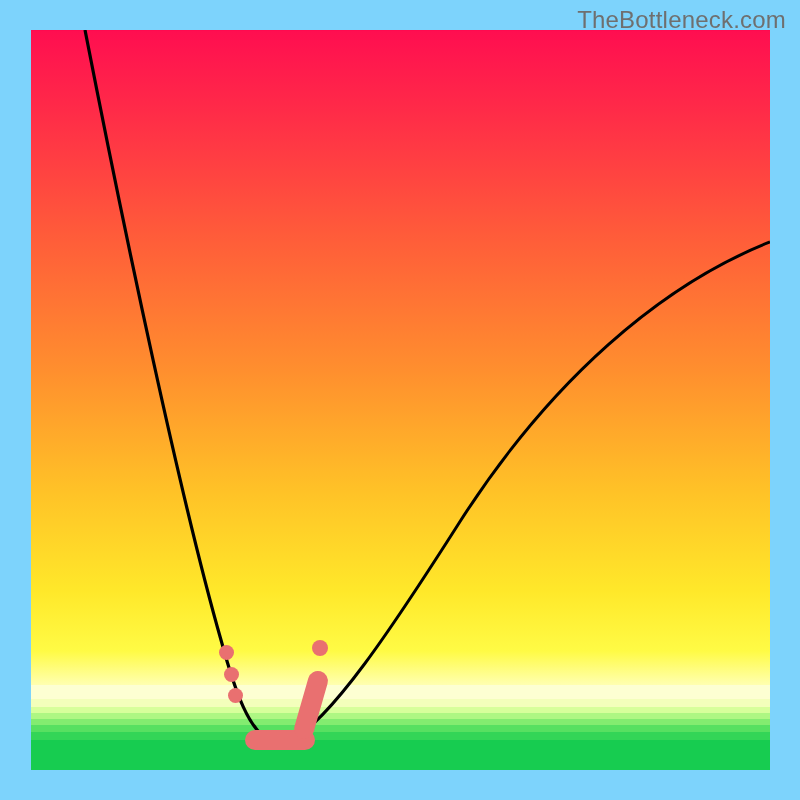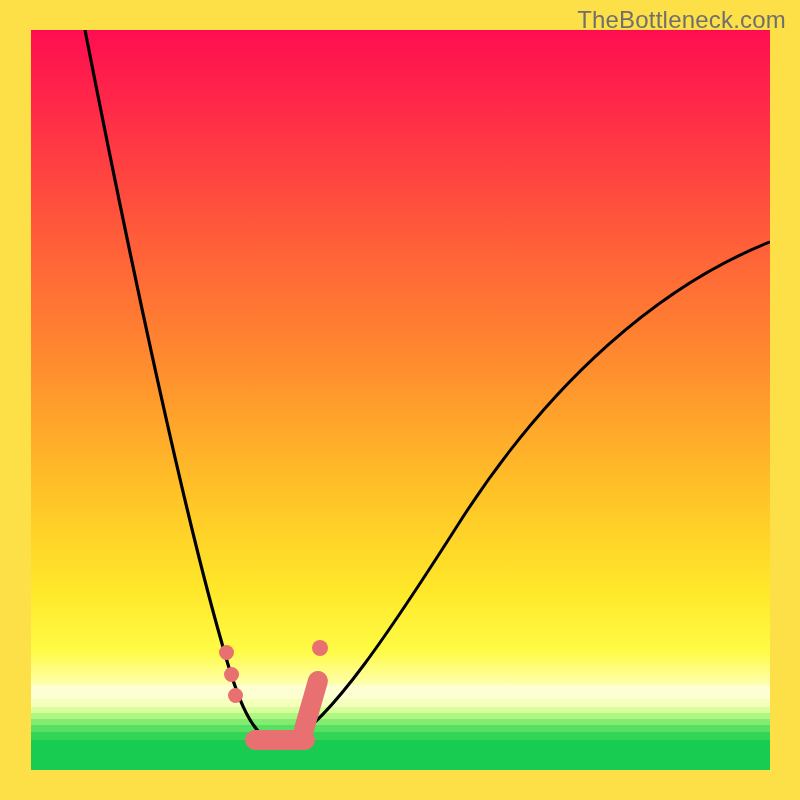--- a/index.html
+++ b/index.html
@@ -8,21 +8,21 @@
     width: 800px;
     height: 800px;
     background: #000;
     overflow: hidden;
     font-family: Arial, Helvetica, sans-serif;
   }
   .frame {
     position: absolute;
     left: 0; top: 0;
     width: 800px; height: 800px;
-    background: #fde047;
+    background: #7dd3fc;
   }
   .watermark {
     position: absolute;
     top: 6px;
     right: 14px;
     color: #6f6f6f;
     font-size: 24px;
     font-weight: 400;
     letter-spacing: 0.2px;
     z-index: 20;

